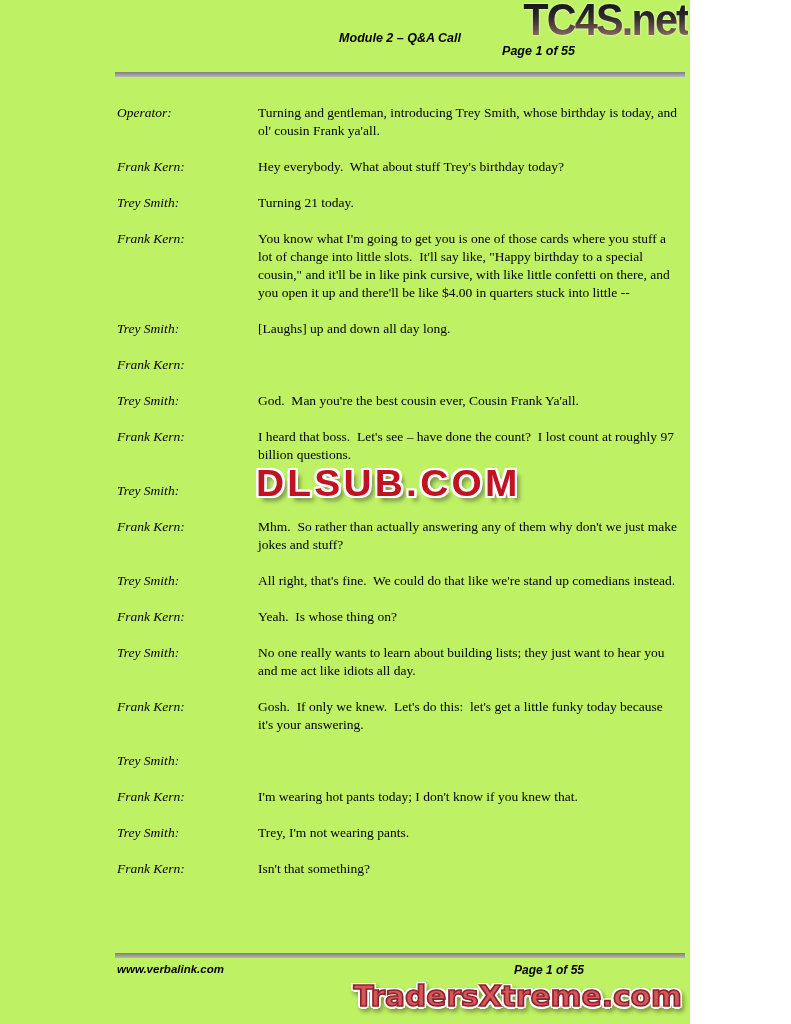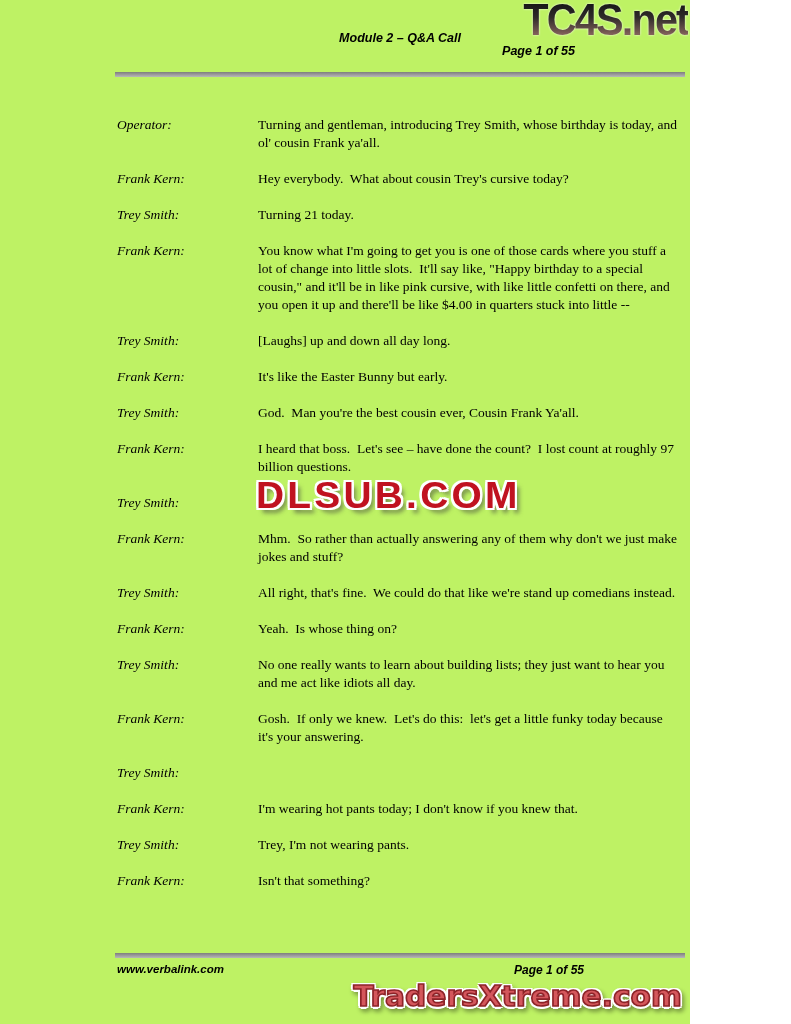--- a/index.html
+++ b/index.html
@@ -59,21 +59,21 @@
     width: 570px;
     height: 5px;
     background: linear-gradient(180deg, #7e7e7e, #b8b8b8);
   }
   .rule-top { top: 72px; }
   .rule-bottom { top: 953px; }
 
   
   .transcript {
     position: absolute;
-    top: 116px;
+    top: 104px;
     left: 117px;
     width: 560px;
     font-size: 13.5px;
     line-height: 18px;
   }
   .row {
     position: relative;
     display: flex;
     margin-bottom: 18px;
   }
@@ -158,37 +158,36 @@
   </div>
   <div class="rule rule-top"></div>
 
   <div class="transcript" id="transcript">
       <div class="row">
         <div class="speaker">Operator:</div>
         <div class="dialogue">Turning and gentleman, introducing Trey Smith, whose birthday is today, and ol' cousin Frank ya'all.</div>
       </div>
       <div class="row">
         <div class="speaker">Frank Kern:</div>
-        <div class="dialogue">Hey everybody.  What about cousin Trey's cursive today?</div>
+        <div class="dialogue">Hey everybody.  What about stuff Trey's birthday today?</div>
       </div>
       <div class="row">
         <div class="speaker">Trey Smith:</div>
         <div class="dialogue">Turning 21 today.</div>
       </div>
       <div class="row">
         <div class="speaker">Frank Kern:</div>
         <div class="dialogue">You know what I'm going to get you is one of those cards where you stuff a lot of change into little slots.  It'll say like, "Happy birthday to a special cousin," and it'll be in like pink cursive, with like little confetti on there, and you open it up and there'll be like $4.00 in quarters stuck into little --</div>
       </div>
       <div class="row">
         <div class="speaker">Trey Smith:</div>
         <div class="dialogue">[Laughs] up and down all day long.</div>
       </div>
       <div class="row">
         <div class="speaker">Frank Kern:</div>
-        <div class="dialogue">It's like the Easter Bunny but early.</div>
       </div>
       <div class="row">
         <div class="speaker">Trey Smith:</div>
         <div class="dialogue">God.  Man you're the best cousin ever, Cousin Frank Ya'all.</div>
       </div>
       <div class="row">
         <div class="speaker">Frank Kern:</div>
         <div class="dialogue">I heard that boss.  Let's see – have done the count?  I lost count at roughly 97 billion questions.</div>
       </div>
       <div class="row">

